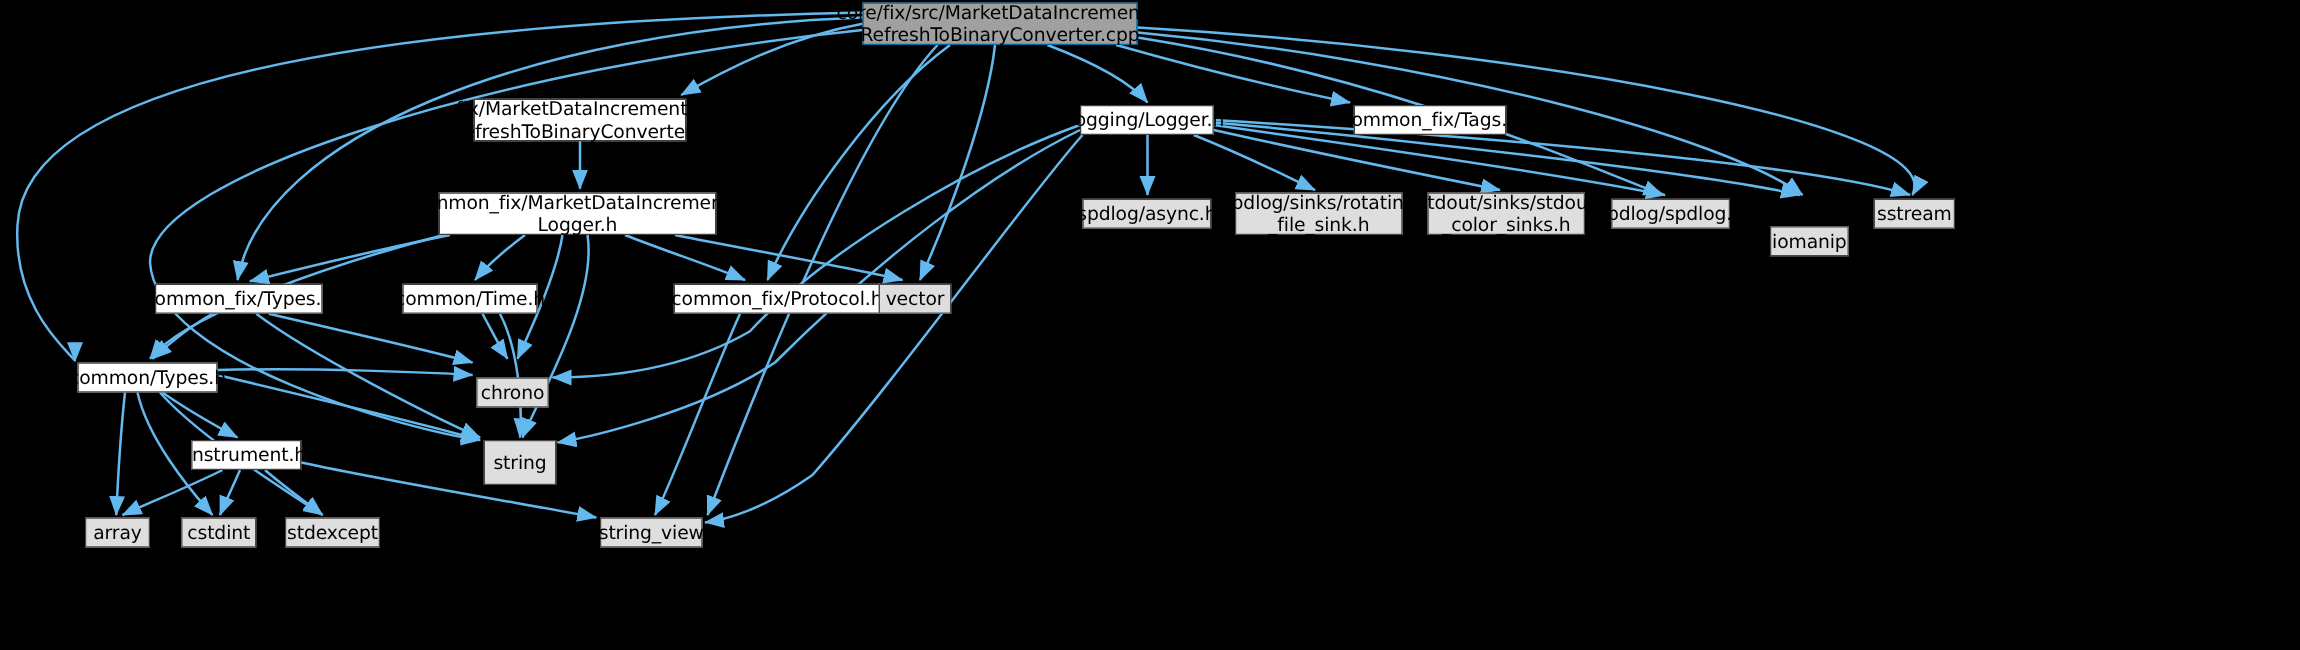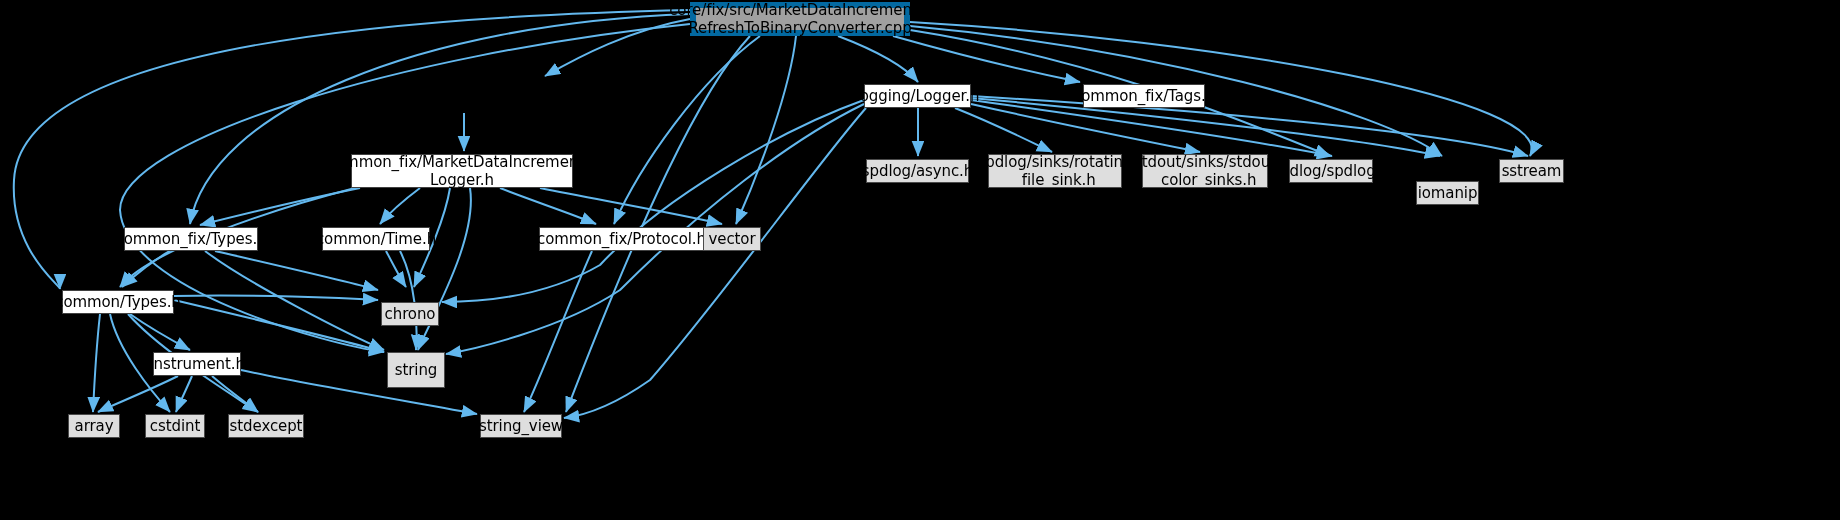--- a/index.html
+++ b/index.html
@@ -34,21 +34,21 @@
     color: #000000;
     font-size: 15px;
     line-height: 18px;
     letter-spacing: -0.1px;
     white-space: pre-line;
     padding: 0 7px;
     z-index: 5;
   }
   .gnode.root {
     background: #a0a0a0;
-    border: 6px solid #0369a1;
+    border: 1px solid #0369a1;
   }
   .gnode.hdr {
     background: #ffffff;
     border: 1px solid #404040;
   }
   .gnode.sys {
     background: #dedede;
     border: 1px solid #4a4a4a;
   }
 </style>
@@ -154,37 +154,39 @@
 
       <path d="M864,100 C780,130 660,200 600,265 C540,300 470,302 442,302"></path>
 
       <path d="M866,108 C820,160 720,300 650,380 C610,408 580,416 564,418"></path>
     </g>
   </svg>
 
   <div class="gnode root" style="left:690px;top:2px;width:220px;height:34px;">core/fix/src/MarketDataIncremental
 RefreshToBinaryConverter.cpp</div>
 
+  <div class="gnode hdr" style="left:379px;top:79px;width:170px;height:34px;">fix/MarketDataIncremental
+RefreshToBinaryConverter.h</div>
 
   <div class="gnode hdr" style="left:864px;top:84px;width:107px;height:24px;">logging/Logger.h</div>
 
   <div class="gnode hdr" style="left:1083px;top:84px;width:122px;height:24px;">common_fix/Tags.h</div>
 
   <div class="gnode hdr" style="left:351px;top:154px;width:222px;height:34px;">common_fix/MarketDataIncremental
 Logger.h</div>
 
   <div class="gnode sys" style="left:866px;top:159px;width:103px;height:24px;">spdlog/async.h</div>
 
   <div class="gnode sys" style="left:988px;top:154px;width:134px;height:34px;">spdlog/sinks/rotating
 _file_sink.h</div>
 
   <div class="gnode sys" style="left:1142px;top:154px;width:126px;height:34px;">stdout/sinks/stdout
 _color_sinks.h</div>
 
-  <div class="gnode sys" style="left:1289px;top:159px;width:84px;height:24px;">spdlog/spdlog.h</div>
+  <div class="gnode sys" style="left:1289px;top:159px;width:95px;height:24px;">spdlog/spdlog.h</div>
 
   <div class="gnode sys" style="left:1416px;top:159px;width:63px;height:24px;margin-top:22px;">iomanip</div>
 
   <div class="gnode sys" style="left:1499px;top:159px;width:65px;height:24px;">sstream</div>
 
   <div class="gnode hdr" style="left:124px;top:227px;width:134px;height:24px;">common_fix/Types.h</div>
 
   <div class="gnode hdr" style="left:322px;top:227px;width:108px;height:24px;">common/Time.h</div>
 
   <div class="gnode hdr" style="left:539px;top:227px;width:165px;height:24px;">common_fix/Protocol.h</div>

